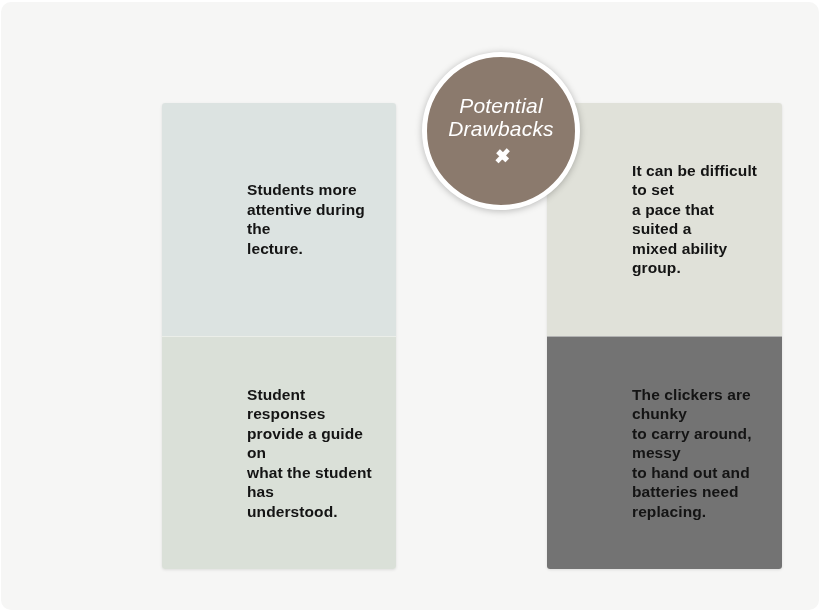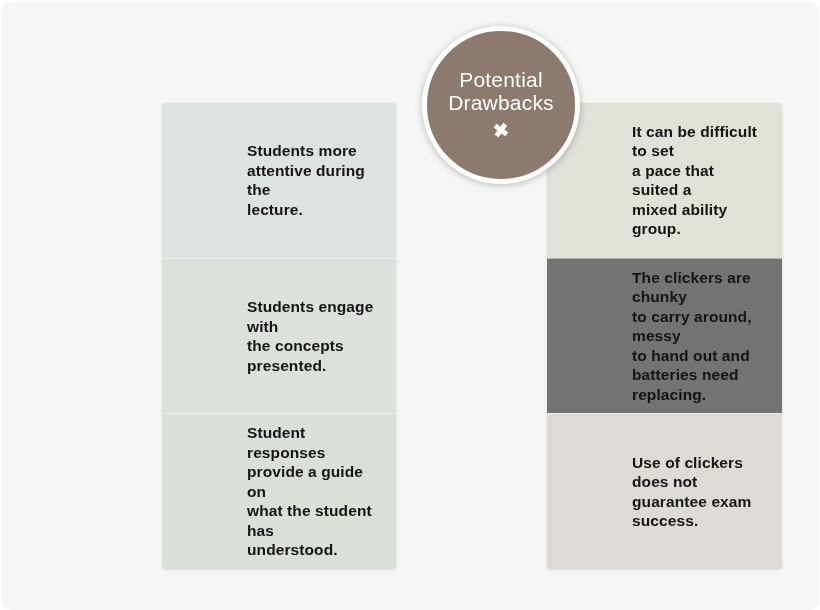--- a/index.html
+++ b/index.html
@@ -63,21 +63,21 @@
     border: 5px solid #ffffff;
     box-shadow: 0 1px 7px rgba(0,0,0,0.25);
     display: flex;
     flex-direction: column;
     align-items: center;
     justify-content: center;
     box-sizing: content-box;
     z-index: 2;
   }
   .circle-benefits  { left: 37px;  top: 38px; }
-  .circle-drawbacks { left: 422px; top: 26px; }
+  .circle-drawbacks { left: 422px; top: 52px; font-style: italic; }
   .circle-title {
     color: #ffffff;
     font-size: 21px;
     line-height: 23px;
     text-align: center;
     white-space: pre-line;
     font-weight: 400;
     letter-spacing: 0.2px;
   }
   .circle-icon {
@@ -102,25 +102,20 @@
 
 <div class="stage">
   <div class="card" style="background-color: rgb(246, 246, 245);"></div>
 
   <div class="panel panel-left">
     <div class="row" style="background-color: rgb(220, 227, 225);">
       <div class="row-text">Students more
 attentive during the
 lecture.</div>
     </div>
-    <div class="row" style="background-color: rgb(220, 226, 219);">
-      <div class="row-text">Students engage with
-the concepts
-presented.</div>
-    </div>
     <div class="row" style="background-color: rgb(218, 224, 216);">
       <div class="row-text">Student responses
 provide a guide on
 what the student has
 understood.</div>
     </div>
   </div>
 
   <div class="panel panel-right">
     <div class="row" style="background-color: rgb(224, 225, 217);">
@@ -128,25 +123,20 @@
 a pace that suited a
 mixed ability group.</div>
     </div>
     <div class="row" style="background-color: #737373; justify-content: flex-end;">
       <div class="row-text">The clickers are chunky
 to carry around, messy
 to hand out and
 batteries need
 replacing.</div>
     </div>
-    <div class="row" style="background-color: rgb(222, 218, 213);">
-      <div class="row-text">Use of clickers does not
-guarantee exam
-success.</div>
-    </div>
   </div>
 
 
   <div class="circle circle-drawbacks" style="background-color: rgb(139, 122, 109);">
     <div class="circle-title">Potential
 Drawbacks</div>
     <div class="circle-icon cross-icon">✖</div>
   </div>
 </div>
 

